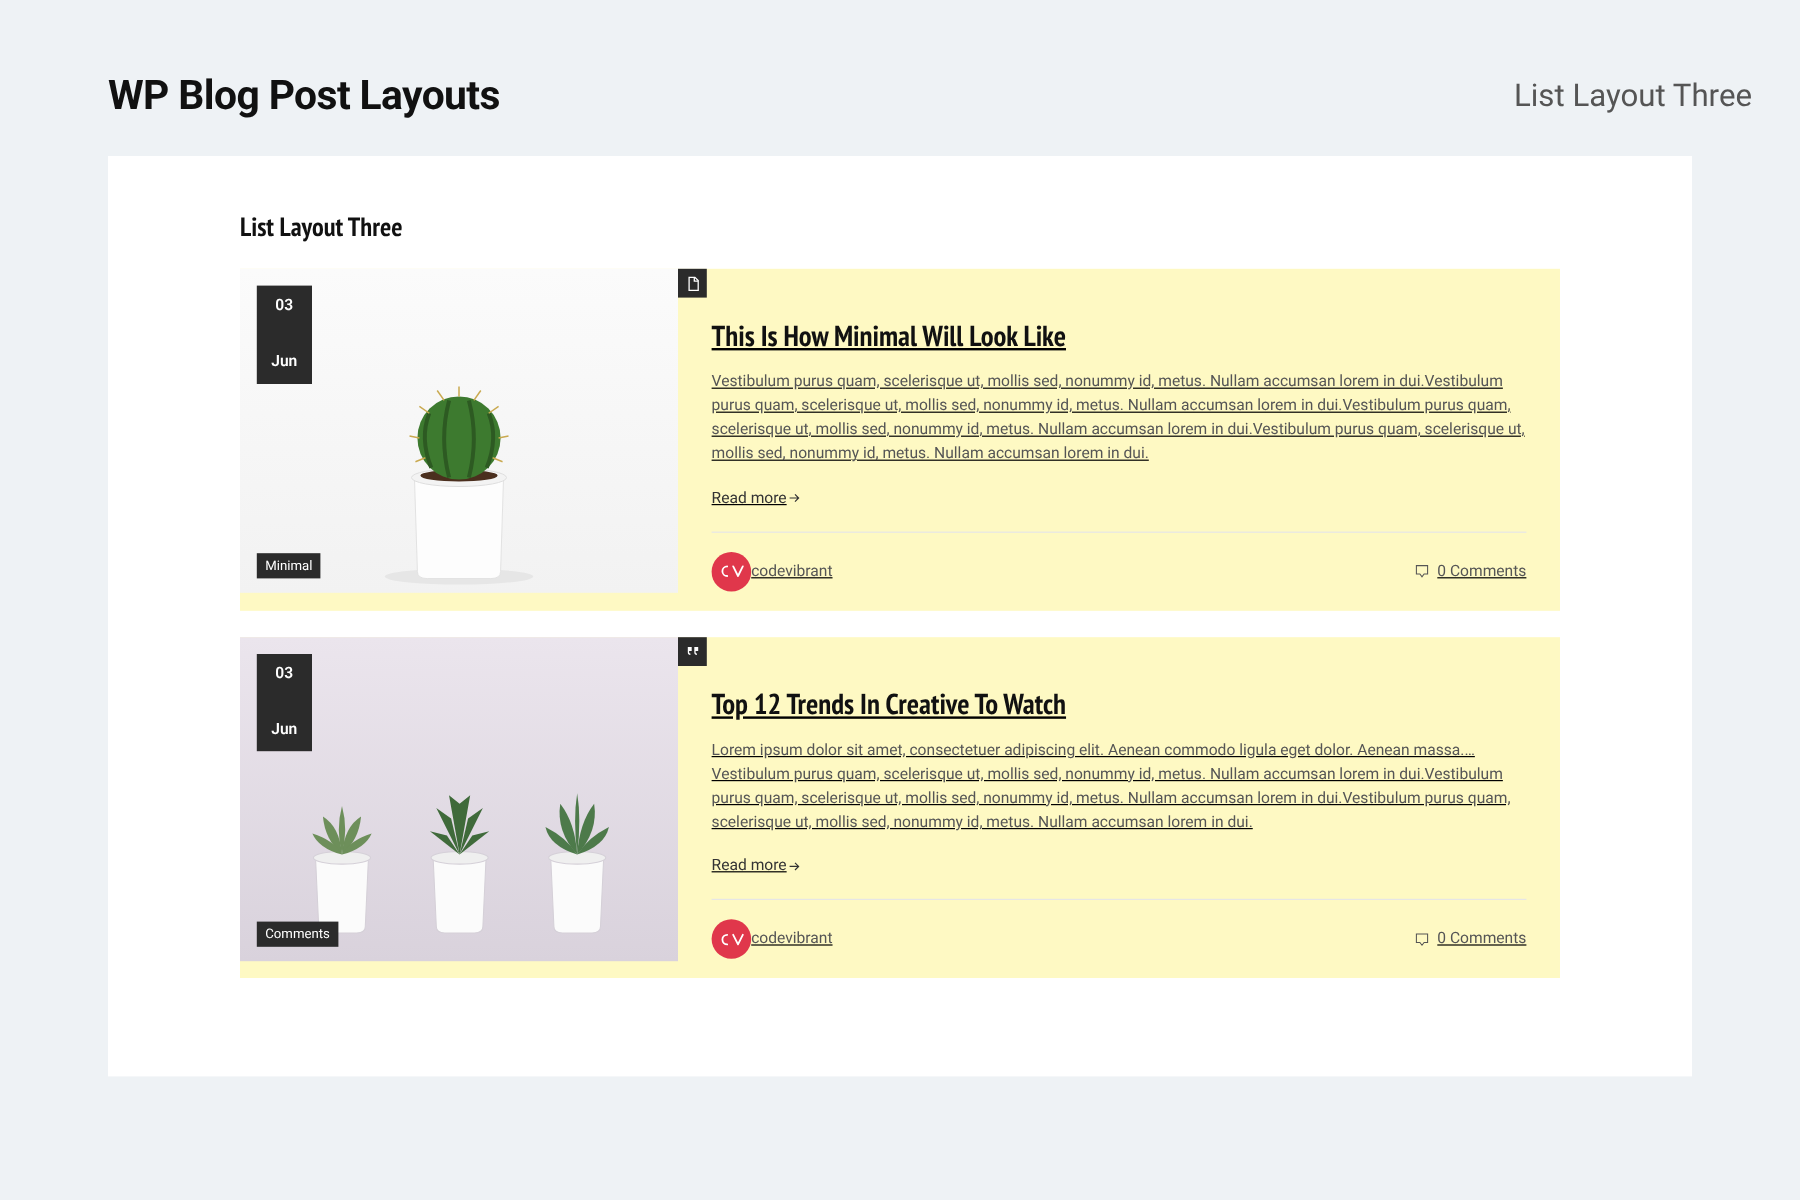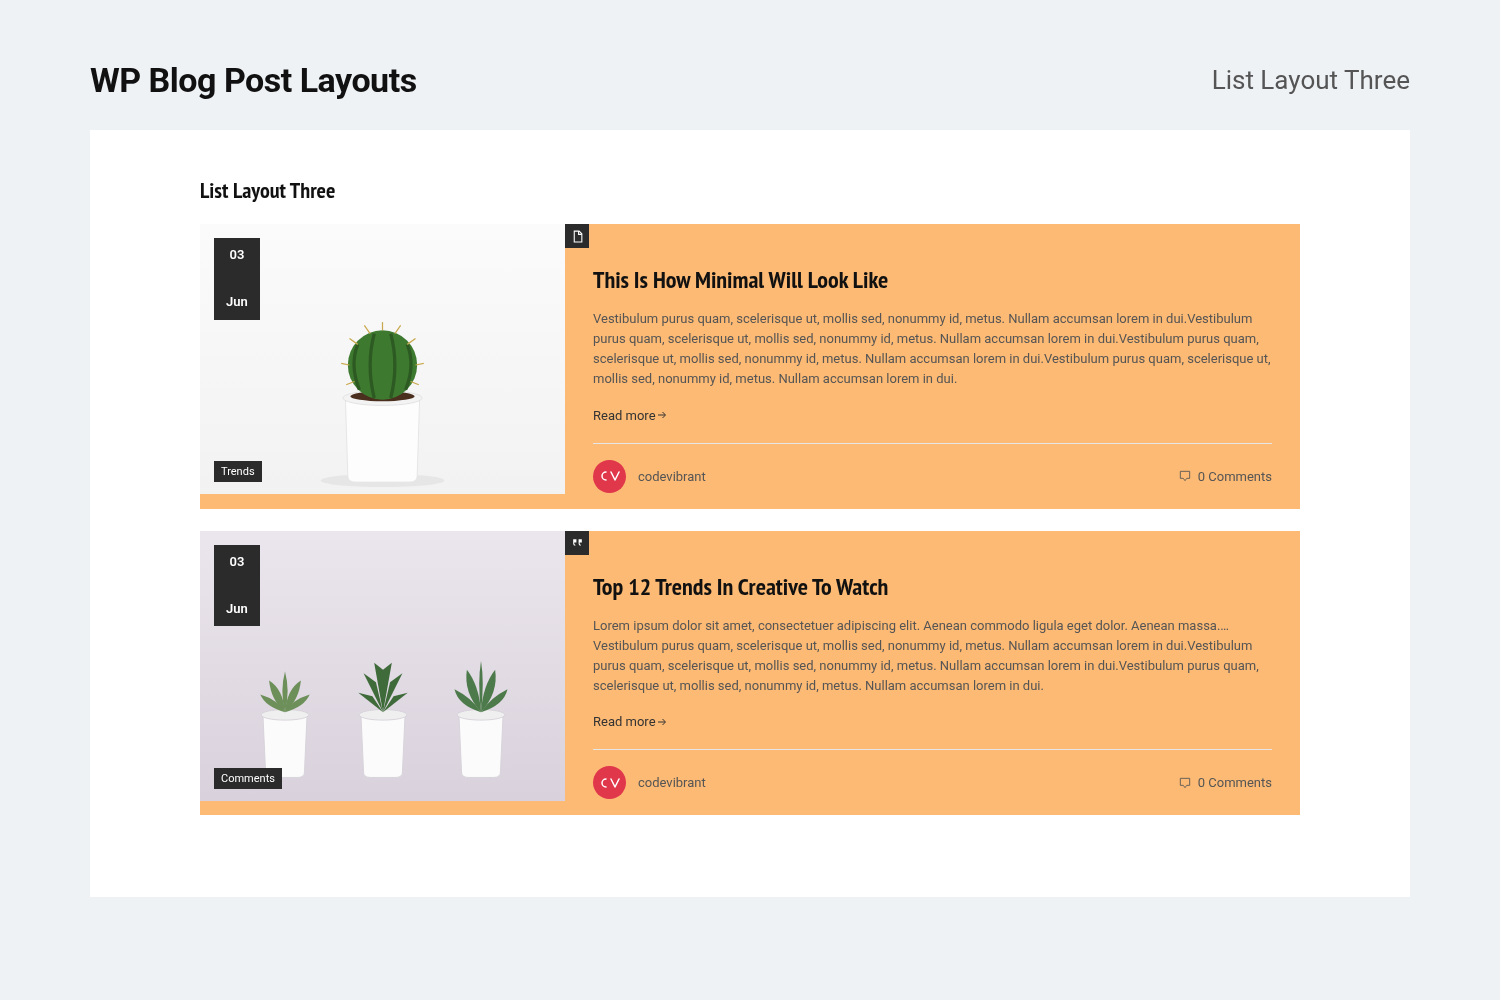--- a/index.html
+++ b/index.html
@@ -7,21 +7,21 @@
       font-family: -apple-system, BlinkMacSystemFont, "Segoe UI", Roboto, Arial, sans-serif;
       background: #eef2f5;
       width: 1500px;
       height: 1000px;
       overflow: hidden;
     }
     .page-header {
       display: flex;
       justify-content: space-between;
       align-items: center;
-      padding: 60px 90px 0 90px;
+      padding: 60px 40px 0 90px;
       text-align: right;
     }
     .page-title {
       font-size: 34px;
       font-weight: 700;
       color: #111;
       letter-spacing: -0.5px;
     }
     .page-subtitle {
       font-size: 26px;
@@ -36,22 +36,23 @@
     .block-title {
       font-size: 22px;
       font-weight: 700;
       color: #111;
       margin-bottom: 20px;
       font-family: "PT Sans Narrow", "Arial Narrow", Arial, sans-serif;
       font-stretch: condensed;
     }
     .post {
       display: flex;
-      background: #fdba74;
+      background: #fef9c3;
       margin-bottom: 22px;
+      text-decoration: underline;
     }
     .post-thumb {
       position: relative;
       width: 365px;
       height: 270px;
       flex-shrink: 0;
       background: #fff;
     }
     .cactus-thumb {
       display: flex;
@@ -135,21 +136,21 @@
       border-top: 1px solid #e6e6e6;
       margin-top: 20px;
       padding-top: 16px;
       display: flex;
       align-items: center;
       justify-content: space-between;
     }
     .author {
       display: flex;
       align-items: center;
-      gap: 12px;
+      gap: 0;
       font-size: 13px;
       color: #555;
     }
     .avatar {
       width: 33px; height: 33px;
       border-radius: 50%;
       background: #e0374b;
       display: flex;
       align-items: center;
       justify-content: center;
@@ -203,21 +204,21 @@
       <div class="date-badge">
         <span class="day">03</span>
         <span class="mon">Jun</span>
       </div>
       <div class="format-badge">
         <svg viewBox="0 0 24 24">
             <path d="M6 2h9l5 5v15H6z" fill="none" stroke="#fff" stroke-width="2"></path>
             <path d="M14 2v6h6" fill="none" stroke="#fff" stroke-width="2"></path>
           </svg>
       </div>
-      <div class="cat-badge">Trends</div>
+      <div class="cat-badge">Minimal</div>
     </div>
     <div class="post-body">
       <h3 class="post-title">This Is How Minimal Will Look Like</h3>
       <p class="post-excerpt">Vestibulum purus quam, scelerisque ut, mollis sed, nonummy id, metus. Nullam accumsan lorem in dui.Vestibulum purus quam, scelerisque ut, mollis sed, nonummy id, metus. Nullam accumsan lorem in dui.Vestibulum purus quam, scelerisque ut, mollis sed, nonummy id, metus. Nullam accumsan lorem in dui.Vestibulum purus quam, scelerisque ut, mollis sed, nonummy id, metus. Nullam accumsan lorem in dui.</p>
       <a class="read-more">
         <span>Read more</span>
         <svg viewBox="0 0 24 24">
             <path d="M4 12h14M13 6l6 6-6 6" stroke="#333" stroke-width="2" fill="none"></path>
           </svg>
       </a>

